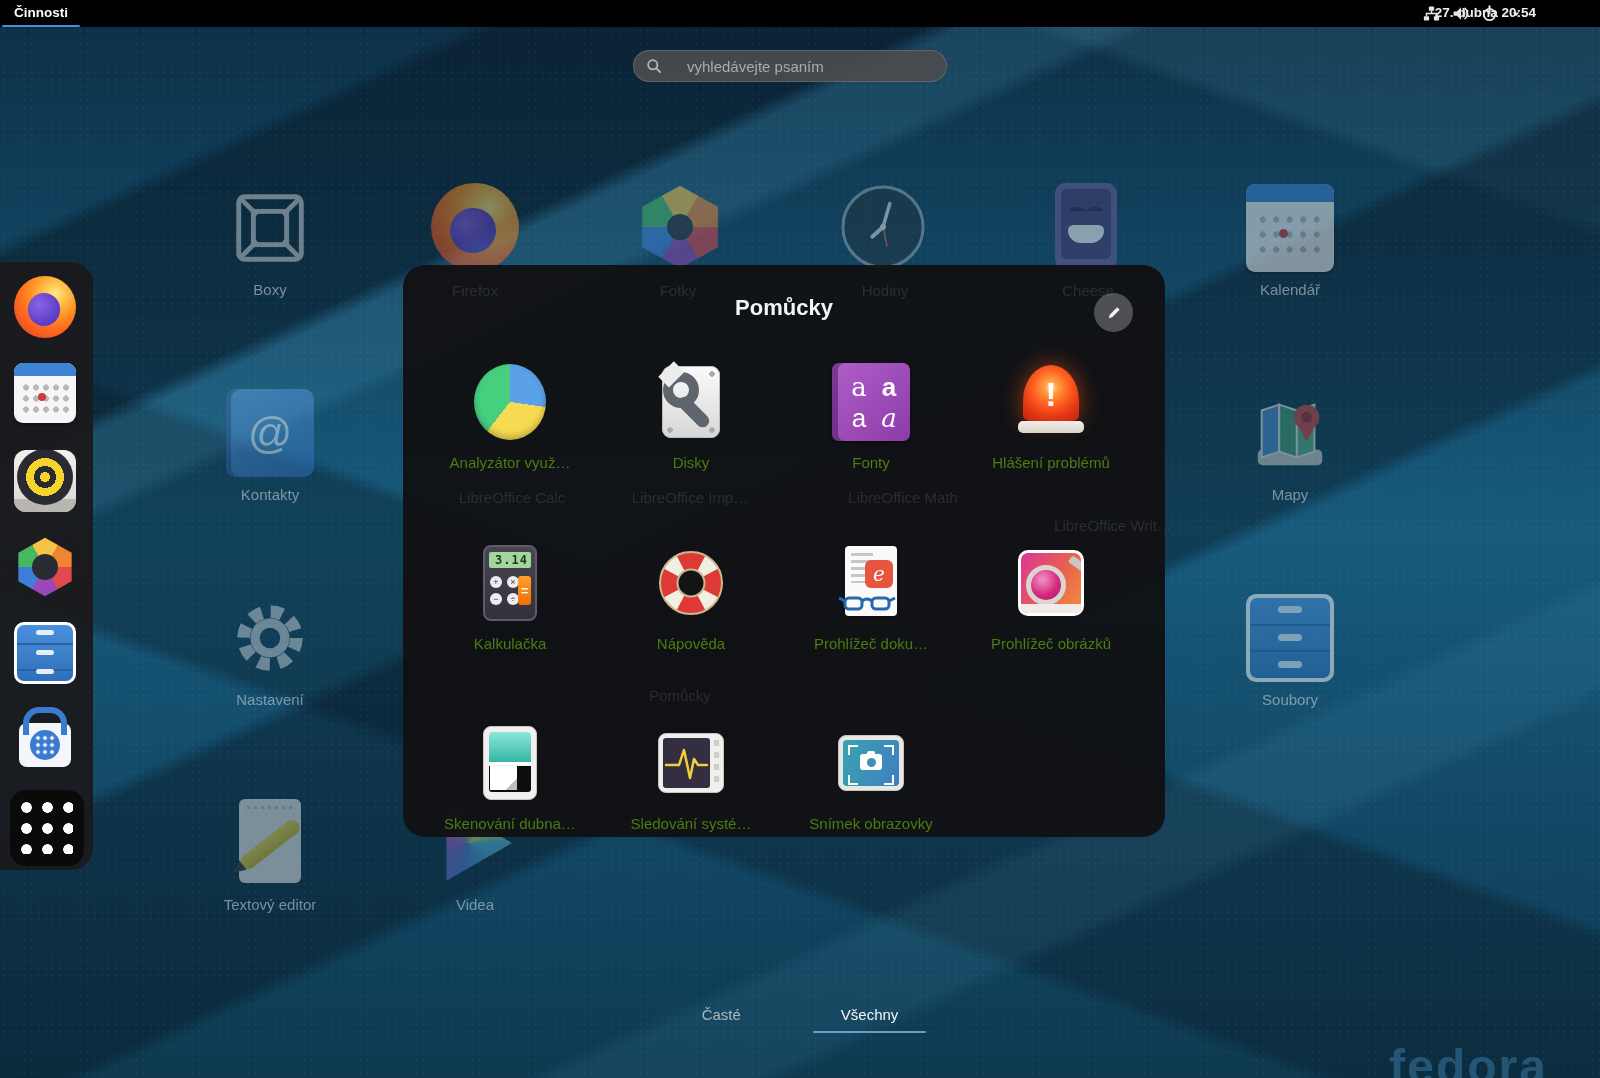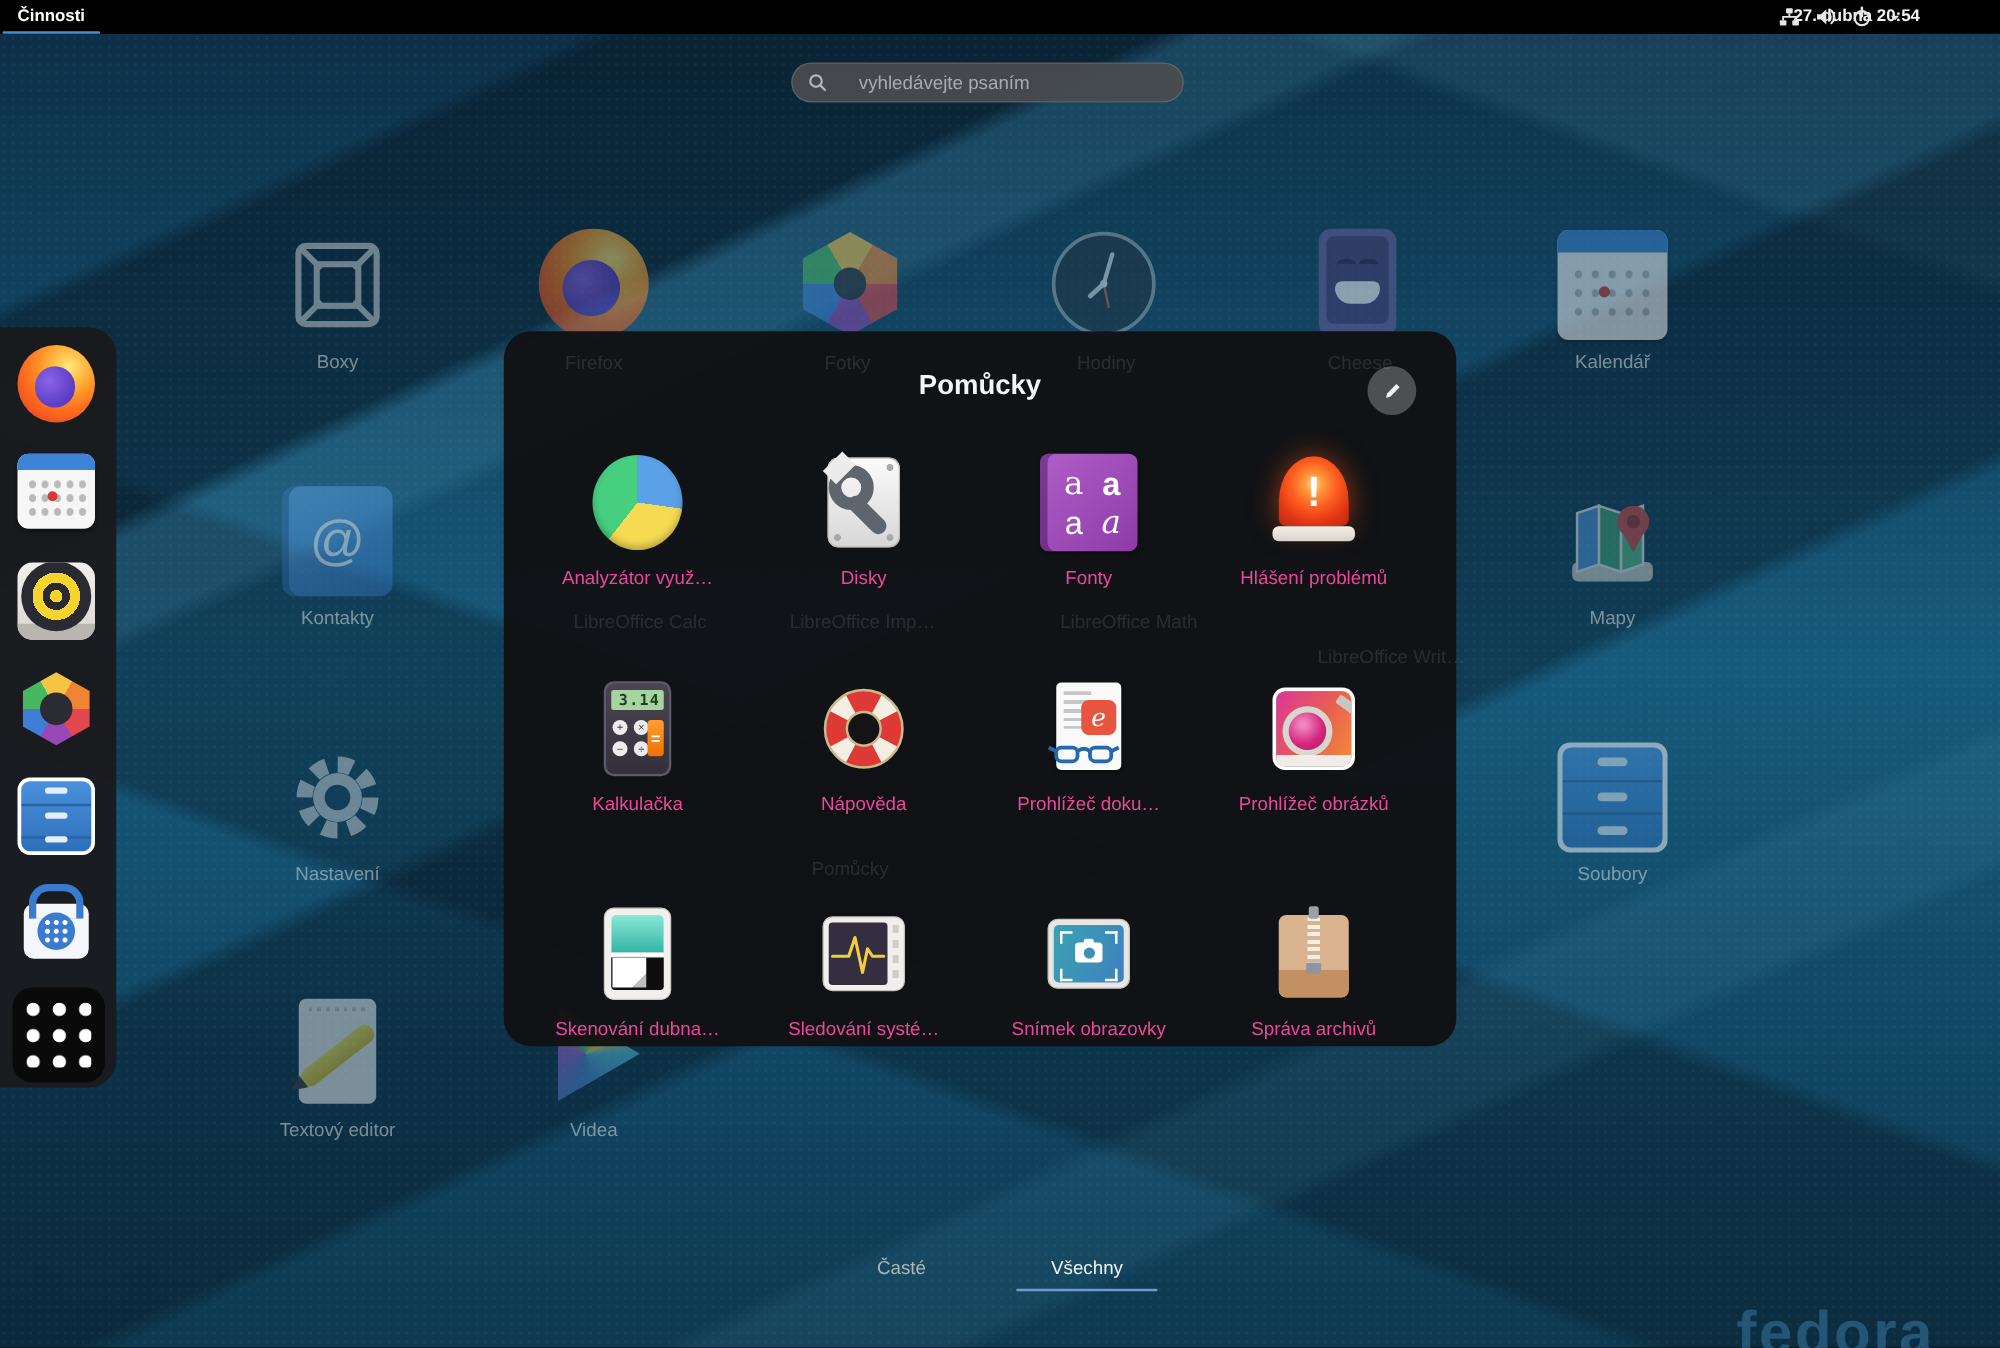--- a/index.html
+++ b/index.html
@@ -58,21 +58,21 @@
 
   
   .dialog { position:absolute; left:403px; top:265px; width:762px; height:572px; z-index:20;
     background:rgba(17,17,19,.96); border-radius:22px; }
   .dialog-title { position:absolute; left:0; right:0; top:30px; text-align:center; font-size:22px;
     font-weight:700; color:#f5f5f5; z-index:22; }
   .editbtn { position:absolute; left:691px; top:28px; width:39px; height:39px; border-radius:50%;
     background:#4d4f52; z-index:22; display:flex; align-items:center; justify-content:center; }
   .cell { position:absolute; width:180px; display:flex; flex-direction:column; align-items:center;
     z-index:22; }
-  .cell .lbl { margin-top:13px; font-size:15px; color:#ec4899; white-space:nowrap; }
+  .cell .lbl { margin-top:13px; font-size:15px; color:#4d7c0f; white-space:nowrap; }
   .c0{left:17px} .c1{left:198px} .c2{left:378px} .c3{left:558px}
   .r0{top:98px} .r1{top:279px} .r2{top:459px}
 
   
   .tabs { position:absolute; left:0; right:0; top:1004px; z-index:6; display:flex;
     justify-content:center; gap:64px; font-size:15px; }
   .tab { padding:2px 18px; color:#aeb6bb; }
   .tab.active { color:#f2f4f5; position:relative; }
   .tab.active::after { content:""; position:absolute; left:-10px; right:-10px; bottom:-8px;
     height:2px; background:#6f9cc6; border-radius:2px; }
@@ -543,29 +543,20 @@
         <div class="frame"></div>
         <div class="screen"></div>
         <div class="br b1"></div>
         <div class="br b2"></div>
         <div class="br b3"></div>
         <div class="br b4"></div>
         <div class="cam"></div>
       </div>
       <div class="lbl">Snímek obrazovky</div>
     </div>
-    <div class="cell c3 r2">
-      <div class="ic ic-archive">
-        <div class="box"></div>
-        <div class="zip"></div>
-        <div class="pull"></div>
-        <div class="stop"></div>
-      </div>
-      <div class="lbl">Správa archivů</div>
-    </div>
   </div>
 
   <div class="tabs">
     <div class="tab">Časté</div>
     <div class="tab active">Všechny</div>
   </div>
 
   <div class="topbar">
     <div class="activities">Činnosti</div>
     <div class="clock">27. dubna 20:54</div>

